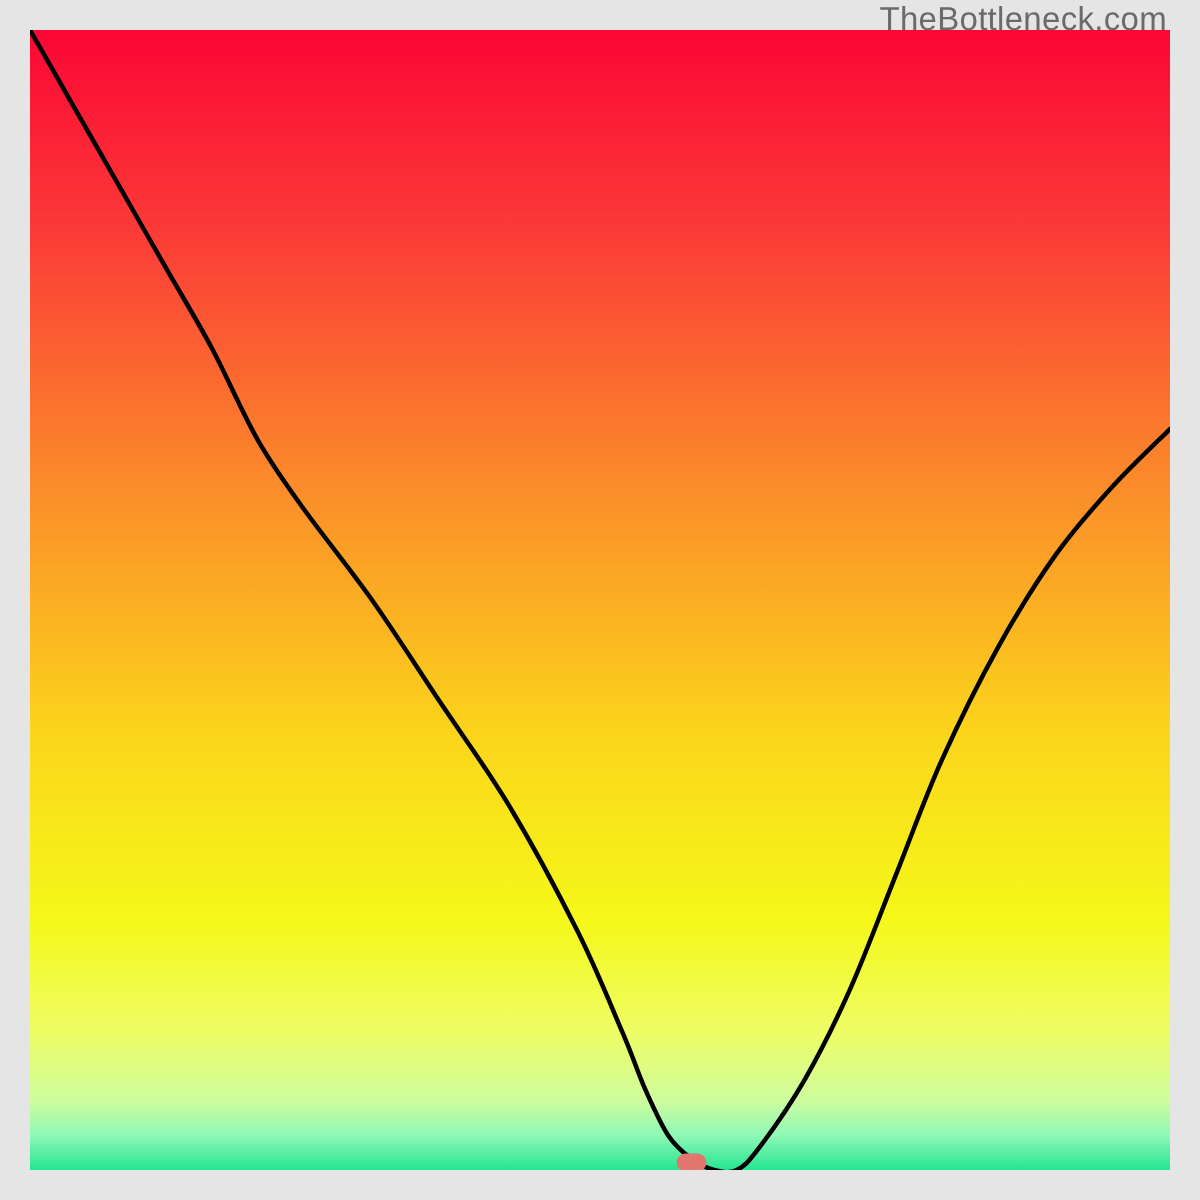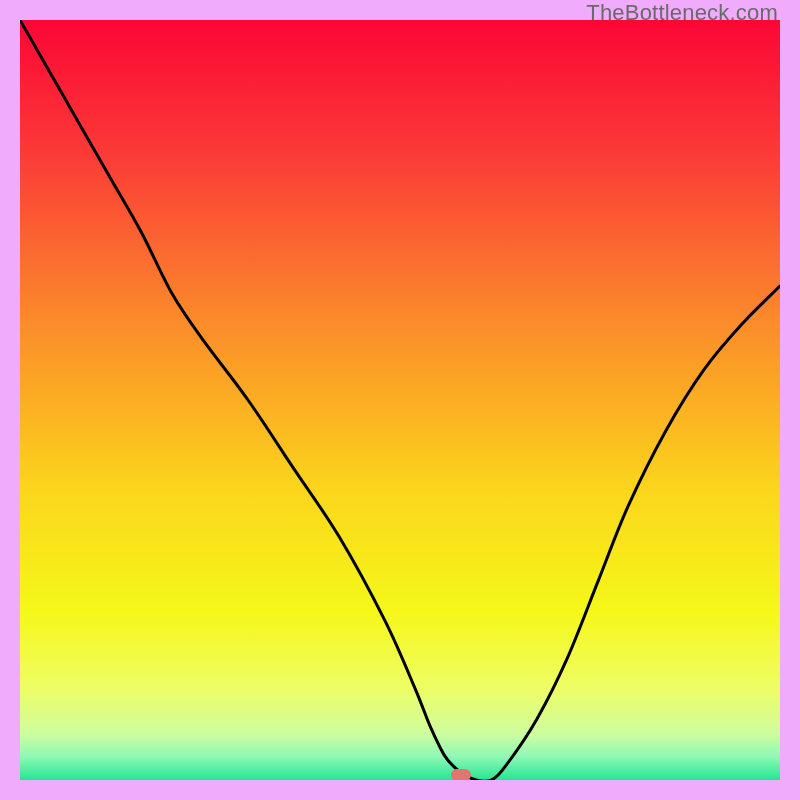--- a/index.html
+++ b/index.html
@@ -8,21 +8,21 @@
     width: 800px;
     height: 800px;
     background: #000;
     overflow: hidden;
     font-family: Arial, Helvetica, sans-serif;
   }
   .outer {
     position: relative;
     width: 800px;
     height: 800px;
-    background: #f0abfc;
+    background: #e5e5e5;
   }
   .plot {
     position: absolute;
     left: 20px;
     top: 20px;
     width: 760px;
     height: 760px;
     overflow: hidden;
   }
   .gradient {

